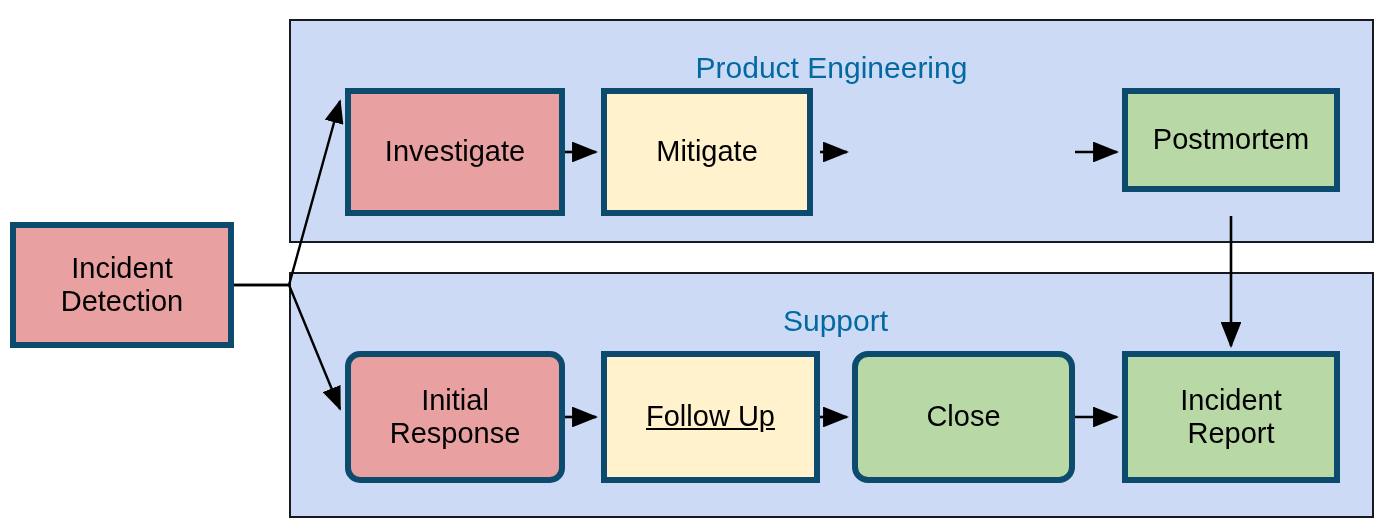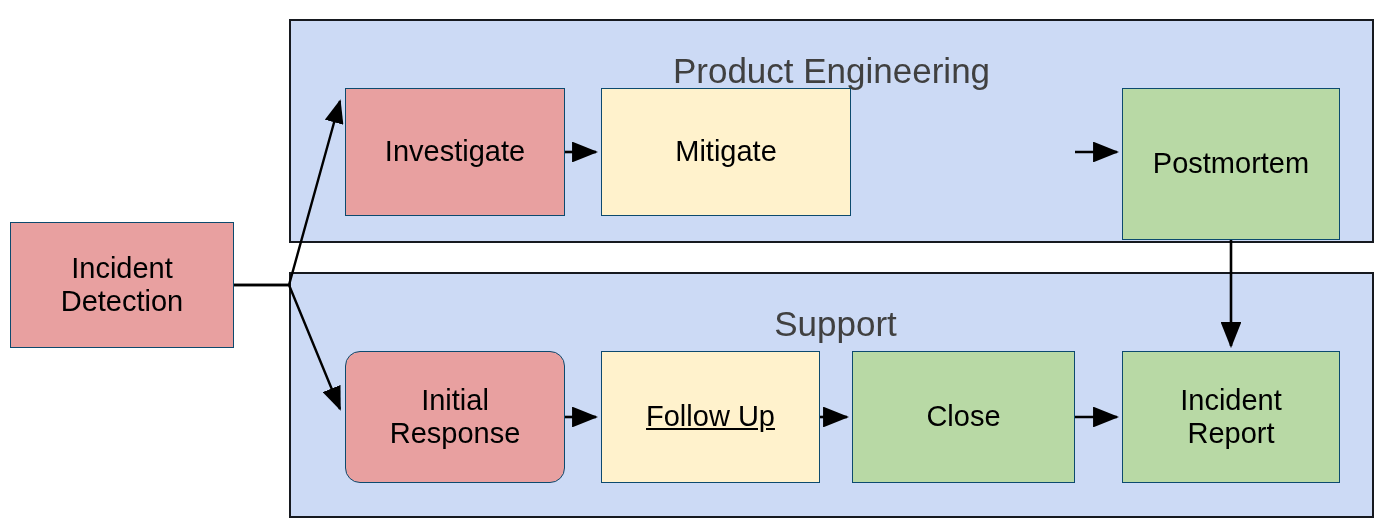--- a/index.html
+++ b/index.html
@@ -19,29 +19,29 @@
     position: absolute;
     background: #ccdaf5;
     border: 2px solid #16191f;
     box-sizing: border-box;
   }
   .lane-title {
     position: absolute;
     left: 0;
     right: 0;
     text-align: center;
-    font-size: 35px;
-    color: #404040;
+    font-size: 30px;
+    color: #0369a1;
     line-height: 1;
     white-space: nowrap;
   }
   .node {
     position: absolute;
     box-sizing: border-box;
-    border: 1px solid #0c4a6e;
+    border: 6px solid #0c4a6e;
     display: flex;
     align-items: center;
     justify-content: center;
     text-align: center;
     font-size: 29px;
     color: #000000;
     line-height: 1.14;
     white-space: pre-line;
   }
   .node.red    { background: #e8a0a0; }
@@ -91,28 +91,28 @@
     <line x1="565" y1="417" x2="596" y2="417" stroke="#000000" stroke-width="2.6" marker-end="url(#arrowhead)"></line>
     <line x1="820" y1="417" x2="847" y2="417" stroke="#000000" stroke-width="2.6" marker-end="url(#arrowhead)"></line>
     <line x1="1075" y1="417" x2="1117" y2="417" stroke="#000000" stroke-width="2.6" marker-end="url(#arrowhead)"></line>
   </svg>
 
   <div class="node red" style="left:10px; top:222px; width:224px; height:126px;">Incident
 Detection</div>
 
   <div class="node red" style="left:345px; top:88px; width:220px; height:128px;">Investigate</div>
 
-  <div class="node yellow" style="left:601px; top:88px; width:250px; height:128px;">Mitigate</div>
+  <div class="node yellow" style="left:601px; top:88px; width:212px; height:128px;">Mitigate</div>
 
 
-  <div class="node green" style="left:1122px; top:88px; width:218px; height:152px;">Postmortem</div>
+  <div class="node green" style="left:1122px; top:88px; width:218px; height:104px;">Postmortem</div>
 
   <div class="node red" style="left:345px; top:351px; width:220px; height:132px;border-radius:15px;">Initial
 Response</div>
 
   <div class="node yellow" style="left:601px; top:351px; width:219px; height:132px;text-decoration:underline;">Follow Up</div>
 
-  <div class="node green" style="left:852px; top:351px; width:223px; height:132px;">Close</div>
+  <div class="node green" style="left:852px; top:351px; width:223px; height:132px;border-radius:16px;">Close</div>
 
   <div class="node green" style="left:1122px; top:351px; width:218px; height:132px;">Incident
 Report</div>
 
 </div>
 
 </body></html>

